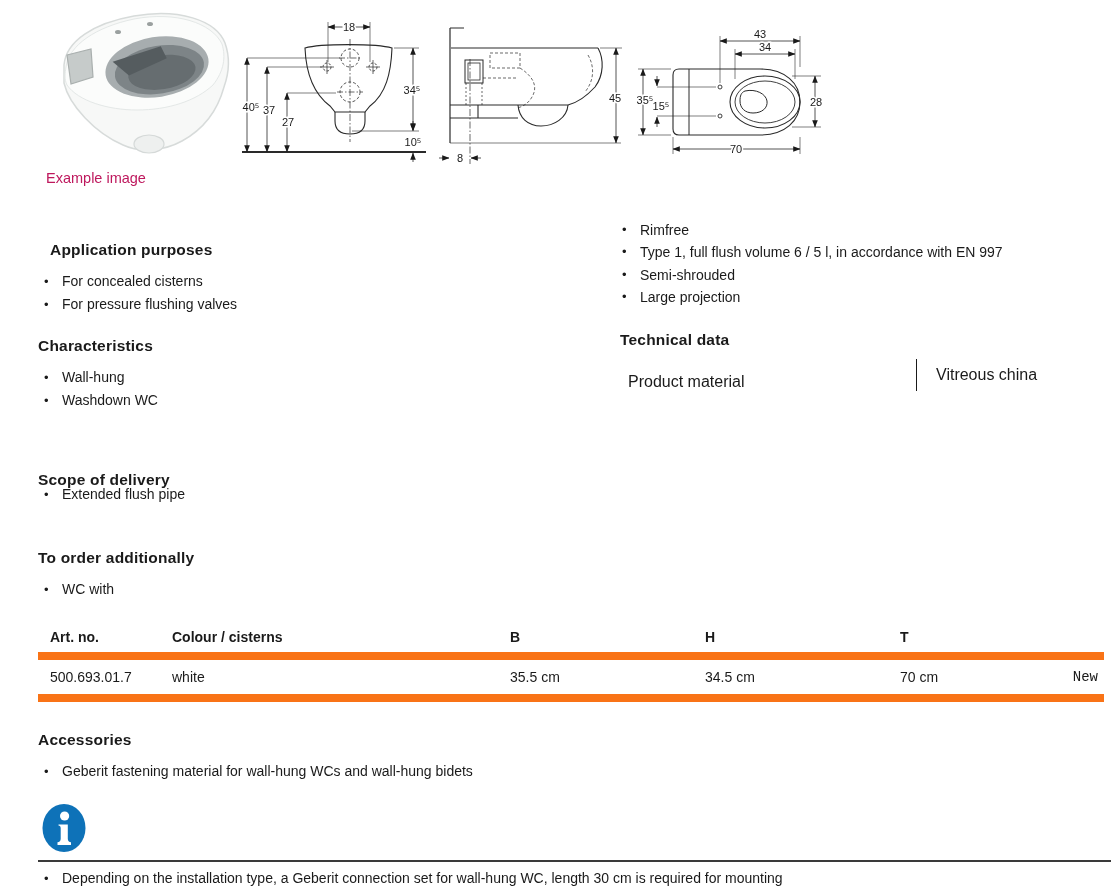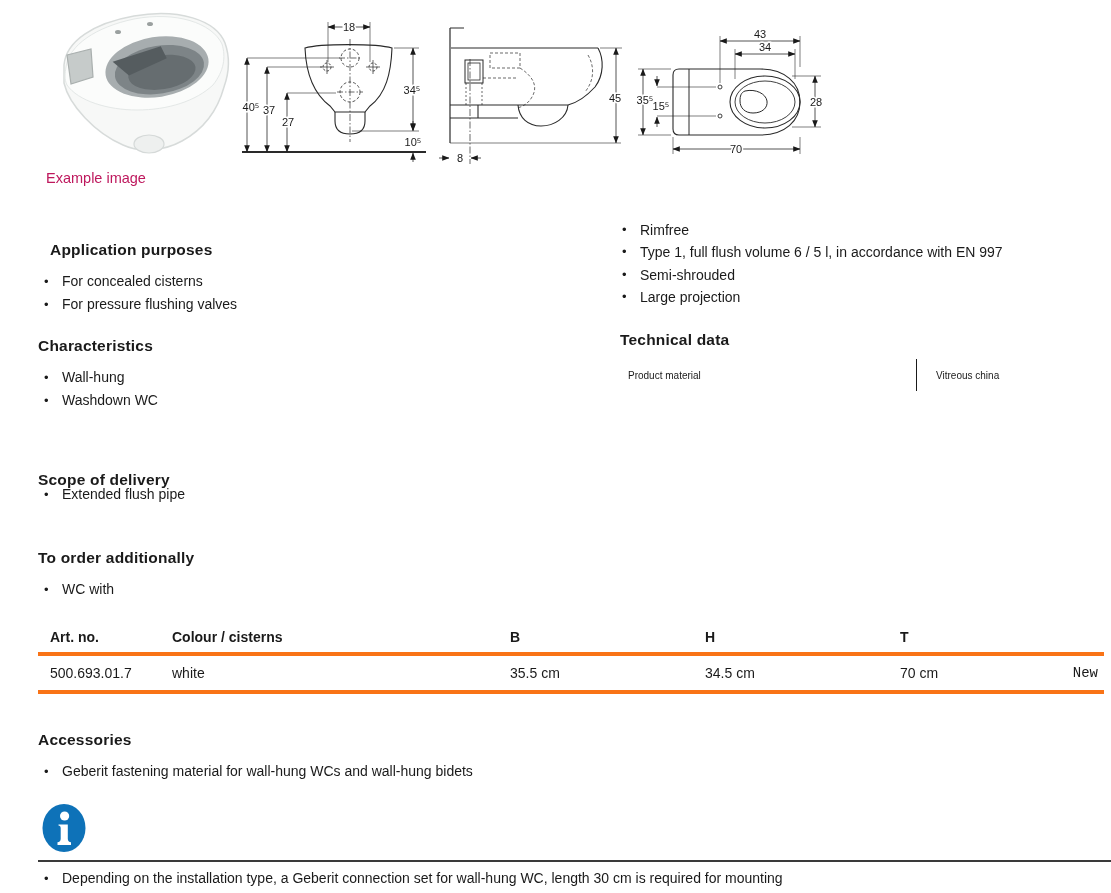--- a/index.html
+++ b/index.html
@@ -14,30 +14,30 @@
   .abs{position:absolute;}
   h3.sec{
     margin:0;font-size:15.5px;font-weight:700;letter-spacing:.2px;color:#1a1a1a;
   }
   .caption{font-size:14.5px;color:#be185d;}
   ul.blist{list-style:none;margin:0;padding:0;font-size:14px;}
   ul.blist li{display:flex;line-height:23px;}
   ul.blist li .blt{width:18px;margin-left:6px;flex:0 0 18px;font-size:13px;}
   ul.blist.tight li{line-height:22.4px;}
   
-  .tech-row{display:flex;align-items:center;font-size:10px;}
+  .tech-row{display:flex;align-items:flex-end;font-size:16px;}
   .tech-row .tlabel{width:288px;}
   .tech-row .tvalue{border-left:1px solid #1a1a1a;padding-left:19px;height:32px;display:flex;align-items:center;}
   
   .otable{width:1066px;font-size:14px;}
   .otable .trow{
     display:grid;
     grid-template-columns:122px 338px 195px 195px 130px 1fr;
     align-items:center;
-    border-bottom:4px solid #f97316;
+    border-bottom:8px solid #f97316;
   }
   .otable .thead{height:31px;font-weight:700;}
   .otable .tbody{height:34px;}
   .otable .cell{padding-left:12px;}
   .otable .cell.last{text-align:right;padding-right:6px;font-family:Liberation Mono, monospace;}
   .bottom-rule{border-top:2px solid #3a3a3a;height:0;}
   
   svg text.dim{
     font-family:"Liberation Sans","DejaVu Sans",sans-serif;
     font-size:11px;fill:#1a1a1a;

